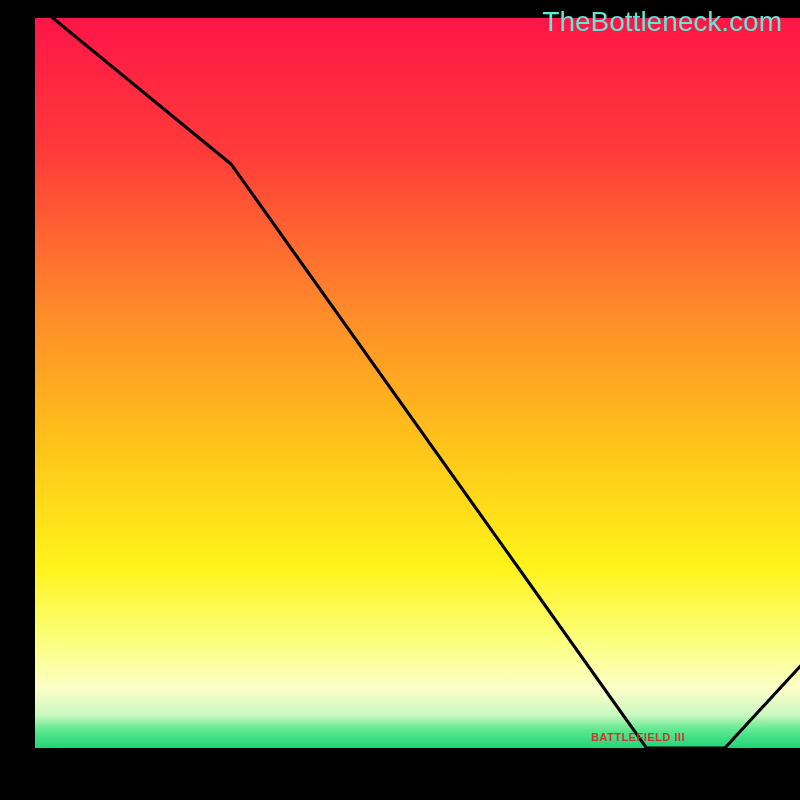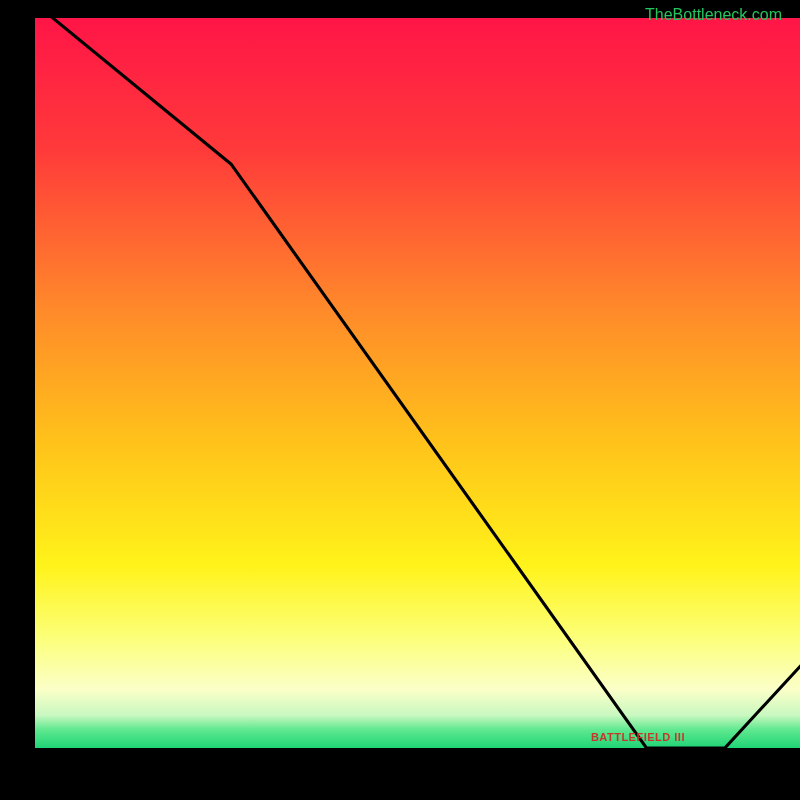--- a/index.html
+++ b/index.html
@@ -7,22 +7,22 @@
     width: 800px;
     height: 800px;
     background: #000;
     position: relative;
     font-family: Arial, sans-serif;
   }
   .watermark {
     position: absolute;
     top: 6px;
     right: 18px;
-    color: #22c55e;
-    font-size: 16px;
+    color: #5eead4;
+    font-size: 28px;
     font-weight: 400;
     z-index: 10;
   }
   .plot-area {
     position: absolute;
     top: 18px;
     left: 35px;
     width: 784px;
     height: 730px;
     overflow: hidden;

